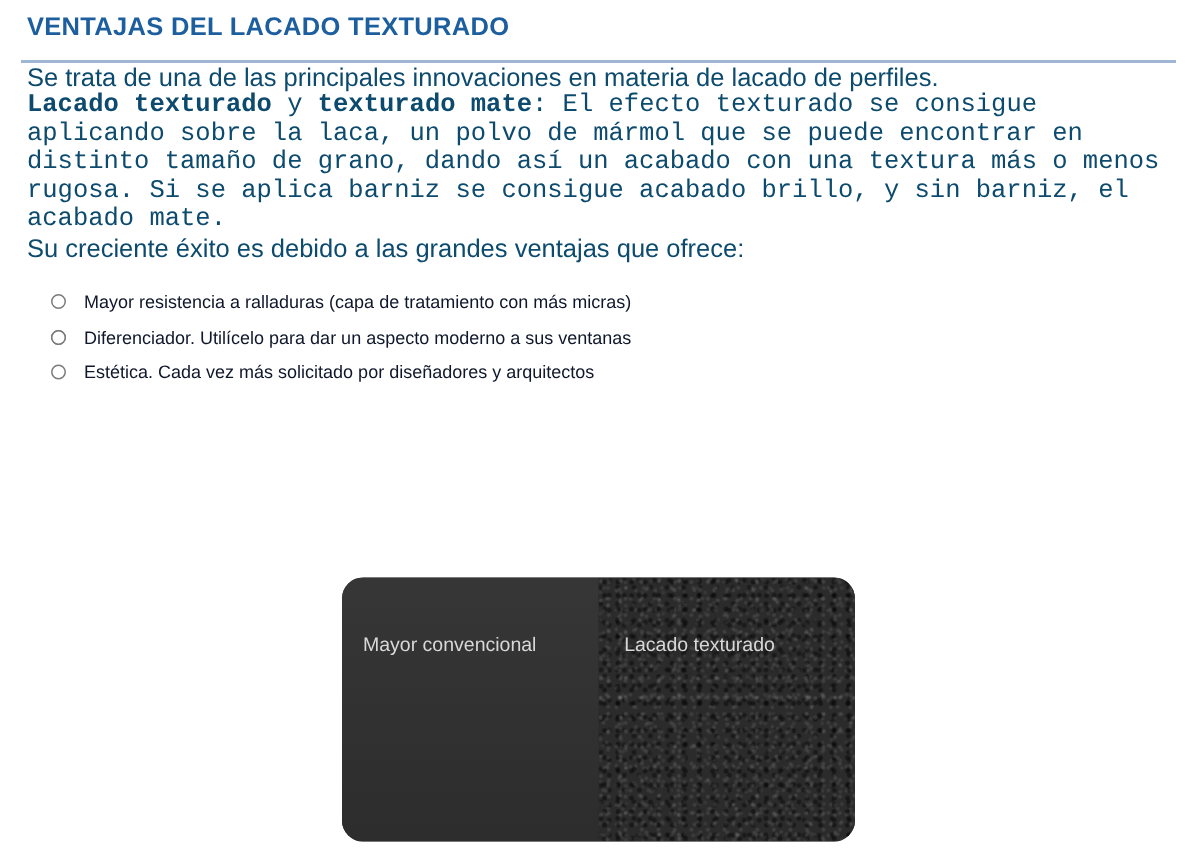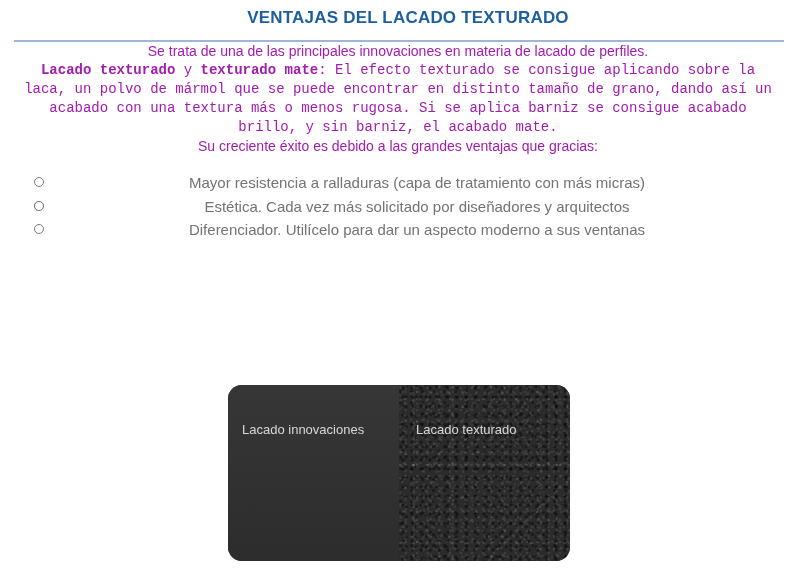--- a/index.html
+++ b/index.html
@@ -12,62 +12,61 @@
     background: #ffffff;
     font-family: "Liberation Sans", sans-serif;
     color: #1a1a1a;
     overflow: hidden;
   }
   .page {
     position: relative;
     width: 798px;
     height: 453px;
     box-sizing: border-box;
-    text-align: center;
   }
   .title-block {
     padding: 8px 0 6px 18px;
   }
   .title {
     font-size: 17px;
     font-weight: bold;
     color: #1d5f9e;
     letter-spacing: 0.2px;
     line-height: 20px;
   }
   .title-rule {
     margin: 6px 14px 0 14px;
     height: 2px;
     background: #9fb7d4;
   }
   .content {
     padding: 0 20px 0 18px;
   }
   p.para {
-    font-size: 14px;
+    font-size: 17px;
     line-height: 19px;
     margin: 0;
-    color: #a21caf;
+    color: #0c4a6e;
   }
   .para-1 { margin-top: 23px; }
   .para-2 { margin-top: 18px; font-family: Liberation Mono, monospace; }
   .para-3 { margin-top: 18px; }
   .bold { font-weight: bold; }
   ul.bullets {
     list-style: none;
     margin: 18px 0 0 0;
     padding: 0 0 0 16px;
   }
   ul.bullets li {
     position: relative;
-    font-size: 15px;
+    font-size: 12px;
     line-height: 17px;
     padding: 0 0 0 22px;
     margin-bottom: 6.5px;
-    color: #737373;
+    color: #0f172a;
   }
   ul.bullets li .marker {
     position: absolute;
     left: 0;
     top: 3px;
     width: 10px;
     height: 10px;
     border: 1px solid #7a7a7a;
     border-radius: 50%;
     box-sizing: border-box;
@@ -143,44 +142,44 @@
     <div class="title">VENTAJAS DEL LACADO TEXTURADO</div>
   </div>
   <div class="title-rule"></div>
 
   <div class="content">
 
     <p class="para para-1">Se trata de una de las principales innovaciones en materia de lacado de perfiles.</p>
 
     <p class="para para-2"><span class="bold">Lacado texturado</span><span> y </span><span class="bold">texturado mate</span><span>: El efecto texturado se consigue aplicando sobre la laca, un polvo de mármol que se puede encontrar en distinto tamaño de grano, dando así un acabado con una textura más o menos rugosa. Si se aplica barniz se consigue acabado brillo, y sin barniz, el acabado mate.</span></p>
 
-    <p class="para para-3">Su creciente éxito es debido a las grandes ventajas que gracias:</p>
+    <p class="para para-3">Su creciente éxito es debido a las grandes ventajas que ofrece:</p>
 
     <ul class="bullets">
       <li>
         <span class="marker"></span>
         <span>Mayor resistencia a ralladuras (capa de tratamiento con más micras)</span>
       </li>
       <li>
         <span class="marker"></span>
       </li>
       <li>
         <span class="marker"></span>
-        <span>Estética. Cada vez más solicitado por diseñadores y arquitectos</span>
+        <span>Diferenciador. Utilícelo para dar un aspecto moderno a sus ventanas</span>
       </li>
       <li>
         <span class="marker"></span>
-        <span>Diferenciador. Utilícelo para dar un aspecto moderno a sus ventanas</span>
+        <span>Estética. Cada vez más solicitado por diseñadores y arquitectos</span>
       </li>
     </ul>
 
   </div>
 
   <div class="figure-wrap">
     <div class="sample">
       <div class="half half-left"></div>
       <div class="half half-right"></div>
-      <div class="label label-left">Lacado innovaciones</div>
+      <div class="label label-left">Mayor convencional</div>
       <div class="label label-right">Lacado texturado</div>
     </div>
   </div>
 
 </div>
 
 </body></html>

